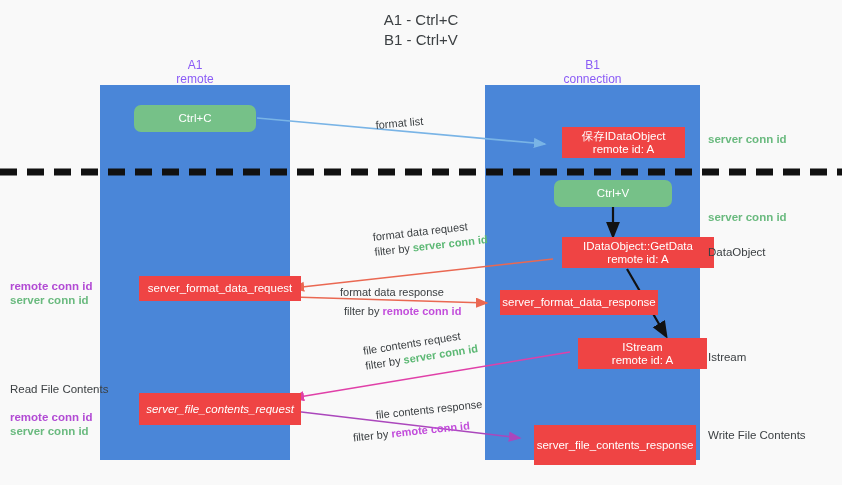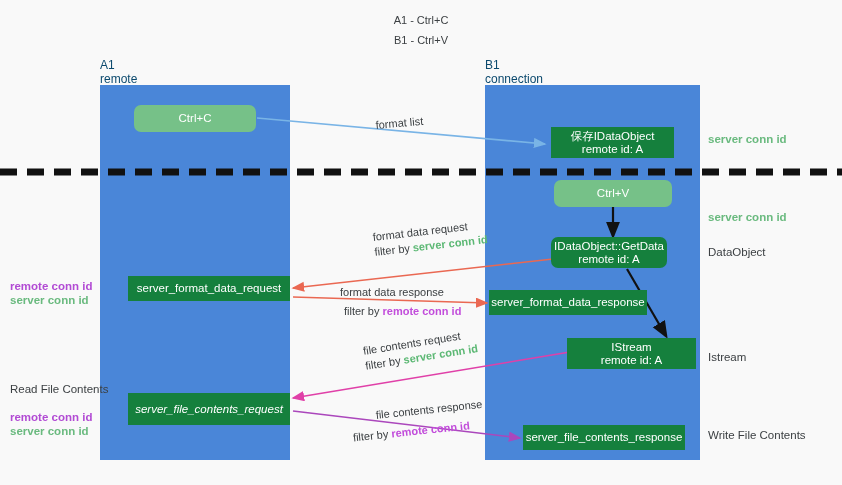--- a/index.html
+++ b/index.html
@@ -25,29 +25,30 @@
     width: 842px;
     height: 485px;
     pointer-events: none;
   }
   .title {
     position: absolute;
     left: 0;
     top: 10px;
     width: 842px;
     text-align: center;
-    font-size: 11px;
+    font-size: 15px;
     color: #3c4043;
     line-height: 20px;
     white-space: pre-line;
   }
   .col-head {
     position: absolute;
+    text-align: center;
     font-size: 12px;
-    color: #0c4a6e;
+    color: #8b5cf6;
     line-height: 14px;
     white-space: pre-line;
   }
   .lane {
     position: absolute;
     background: #4a86d8;
   }
   .node {
     position: absolute;
     box-sizing: border-box;
@@ -59,21 +60,22 @@
     color: #ffffff;
     font-size: 11.5px;
     line-height: 13px;
     white-space: pre-line;
   }
   .node.green {
     background: #76c188;
     border-radius: 7px;
   }
   .node.orange {
-    background: #15803d;
+    background: #ef4444;
+    margin-left: 11px;
   }
   .side-label {
     position: absolute;
     font-size: 11.5px;
     color: #3c4043;
     line-height: 14px;
   }
   .side-label.green {
     color: #6aba7f;
     font-weight: bold;
@@ -168,33 +170,33 @@
     <line x1="0" y1="172" x2="842" y2="172" stroke="#111111" stroke-width="7" stroke-dasharray="17 10"></line>
   </svg>
 
   <div class="node green" style="left:134px; top:105px; width:122px; height:27px;">Ctrl+C</div>
 
   <div class="node orange" style="left:551px; top:127px; width:123px; height:31px;">保存IDataObject
 remote id: A</div>
 
   <div class="node green" style="left:554px; top:180px; width:118px; height:27px;">Ctrl+V</div>
 
-  <div class="node orange" style="left:551px; top:237px; width:116px; height:31px;border-radius:7px;">IDataObject::GetData
+  <div class="node orange" style="left:551px; top:237px; width:152px; height:31px;">IDataObject::GetData
 remote id: A</div>
 
   <div class="node orange" style="left:567px; top:338px; width:129px; height:31px;">IStream
 remote id: A</div>
 
   <div class="node orange" style="left:489px; top:290px; width:158px; height:25px;">server_format_data_response</div>
 
   <div class="node orange" style="left:128px; top:276px; width:162px; height:25px;">server_format_data_request</div>
 
   <div class="node orange" style="left:128px; top:393px; width:162px; height:32px;font-style:italic;">server_file_contents_request</div>
 
-  <div class="node orange" style="left:523px; top:425px; width:162px; height:25px;">server_file_contents_response</div>
+  <div class="node orange" style="left:523px; top:425px; width:162px; height:40px;">server_file_contents_response</div>
 
   <div class="side-label green" style="left:708px; top:132px;">server conn id</div>
   <div class="side-label green" style="left:708px; top:210px;">server conn id</div>
   <div class="side-label" style="left:708px; top:245px;">DataObject</div>
   <div class="side-label" style="left:708px; top:350px;">Istream</div>
   <div class="side-label" style="left:708px; top:428px;">Write File Contents</div>
 
   <div class="leftmeta" style="left:10px; top:279px;">
     <div class="purple">remote conn id</div>
     <div class="green">server conn id</div>

